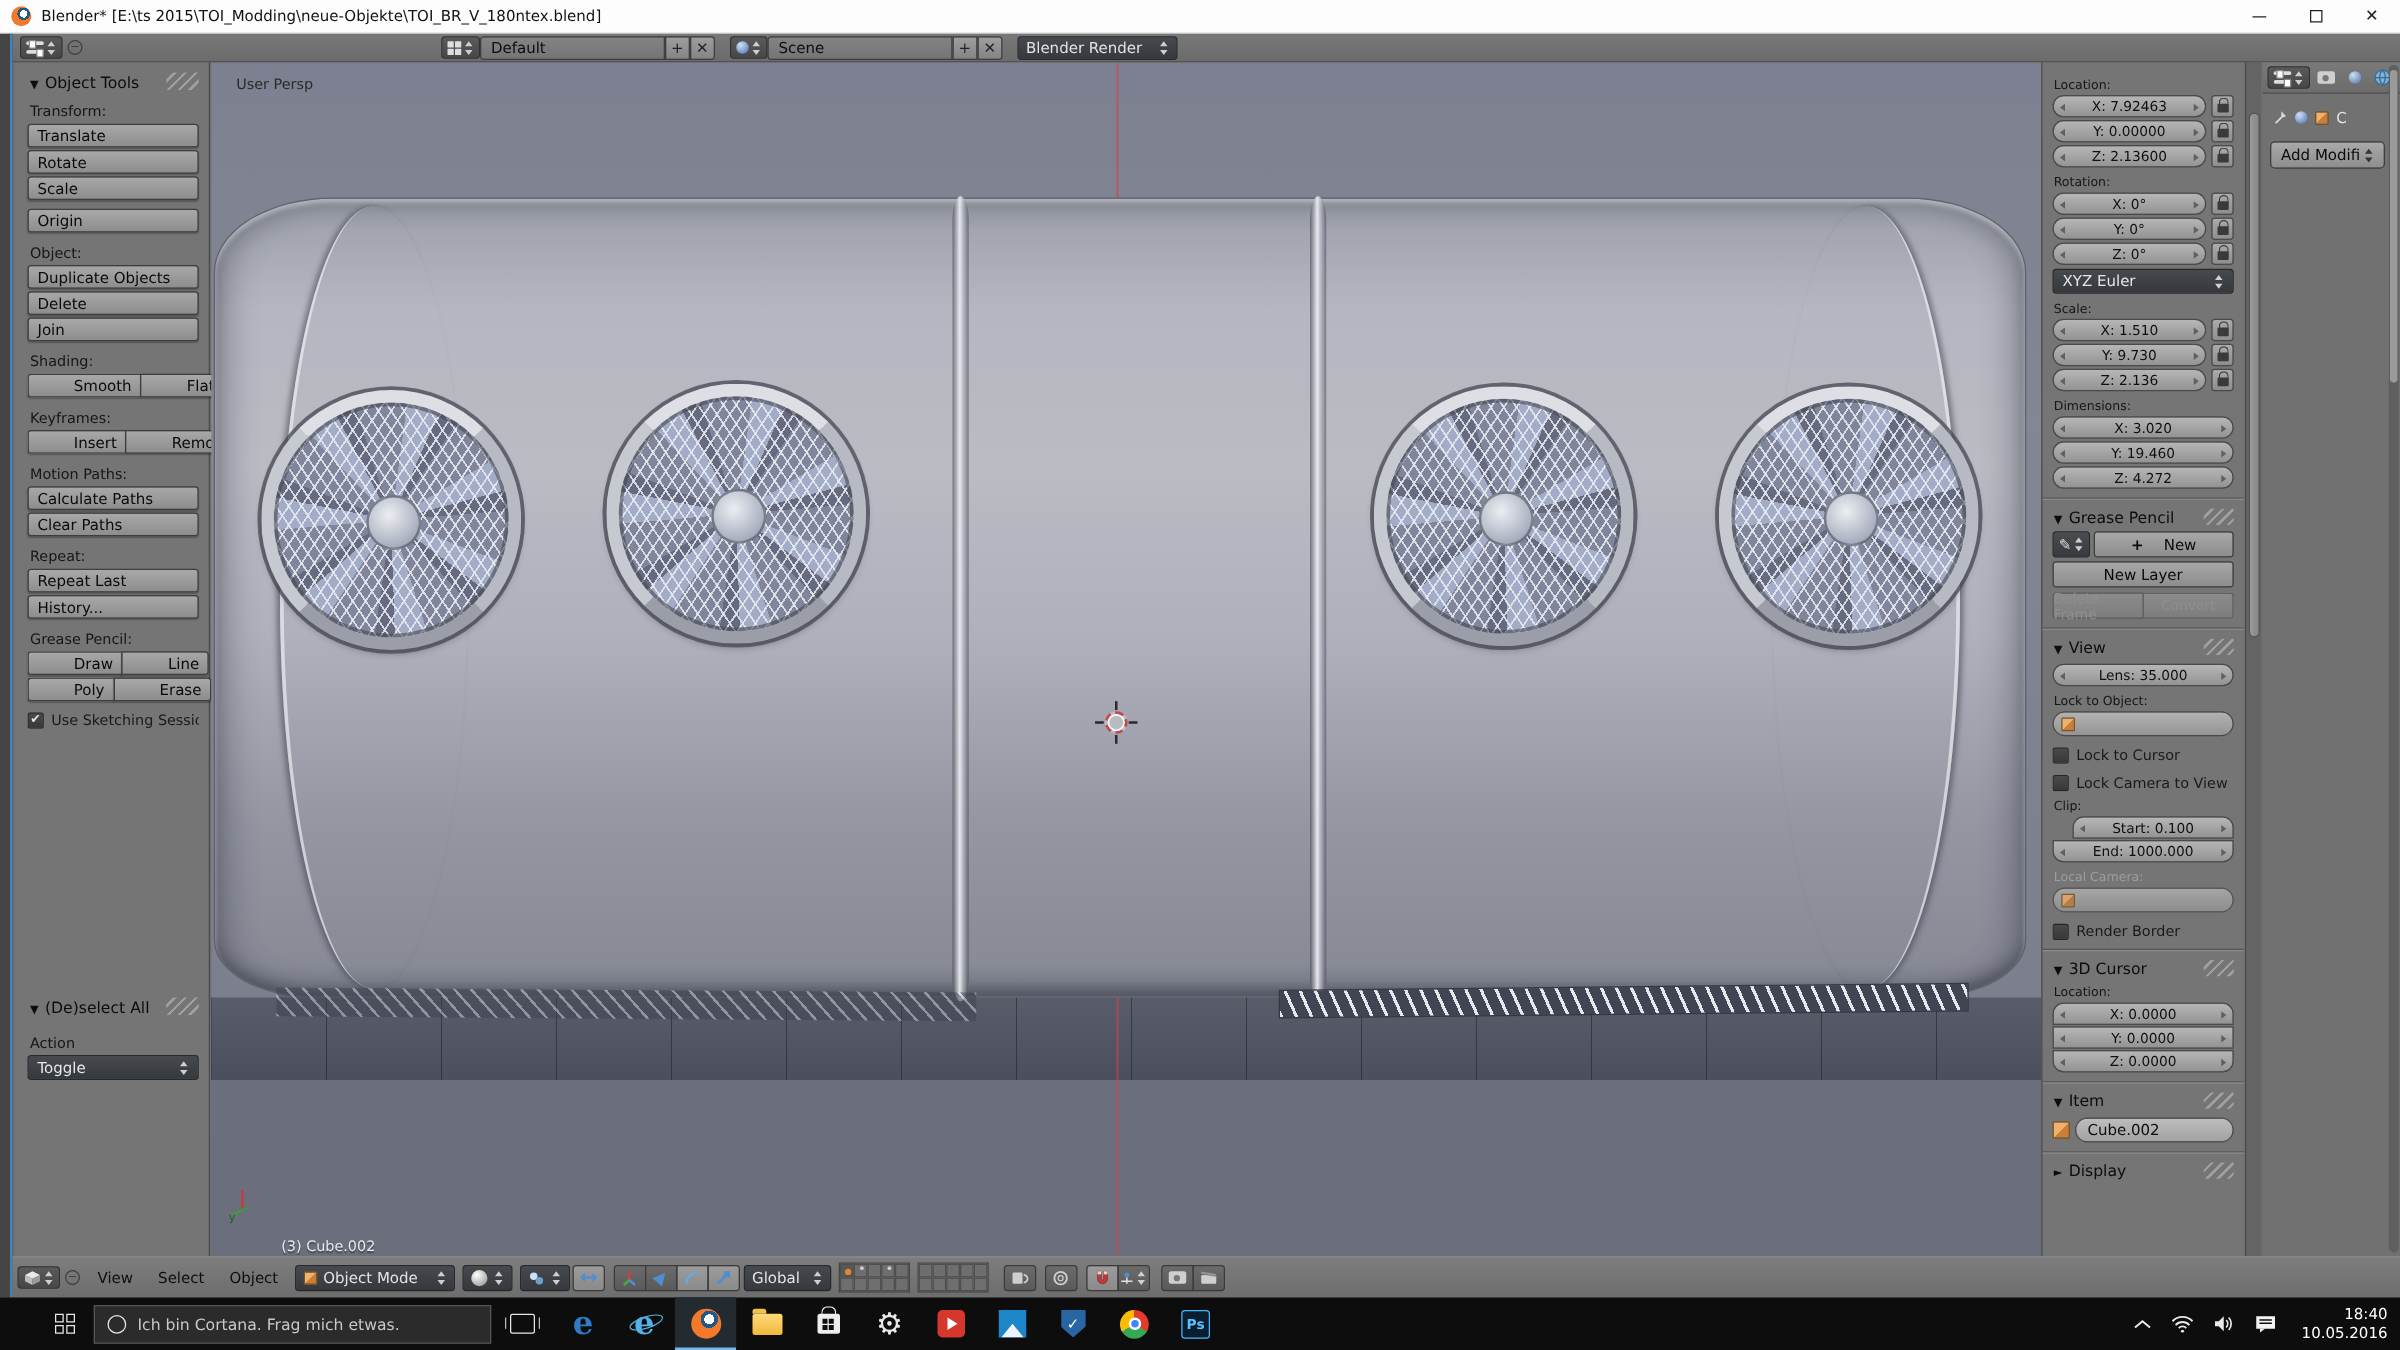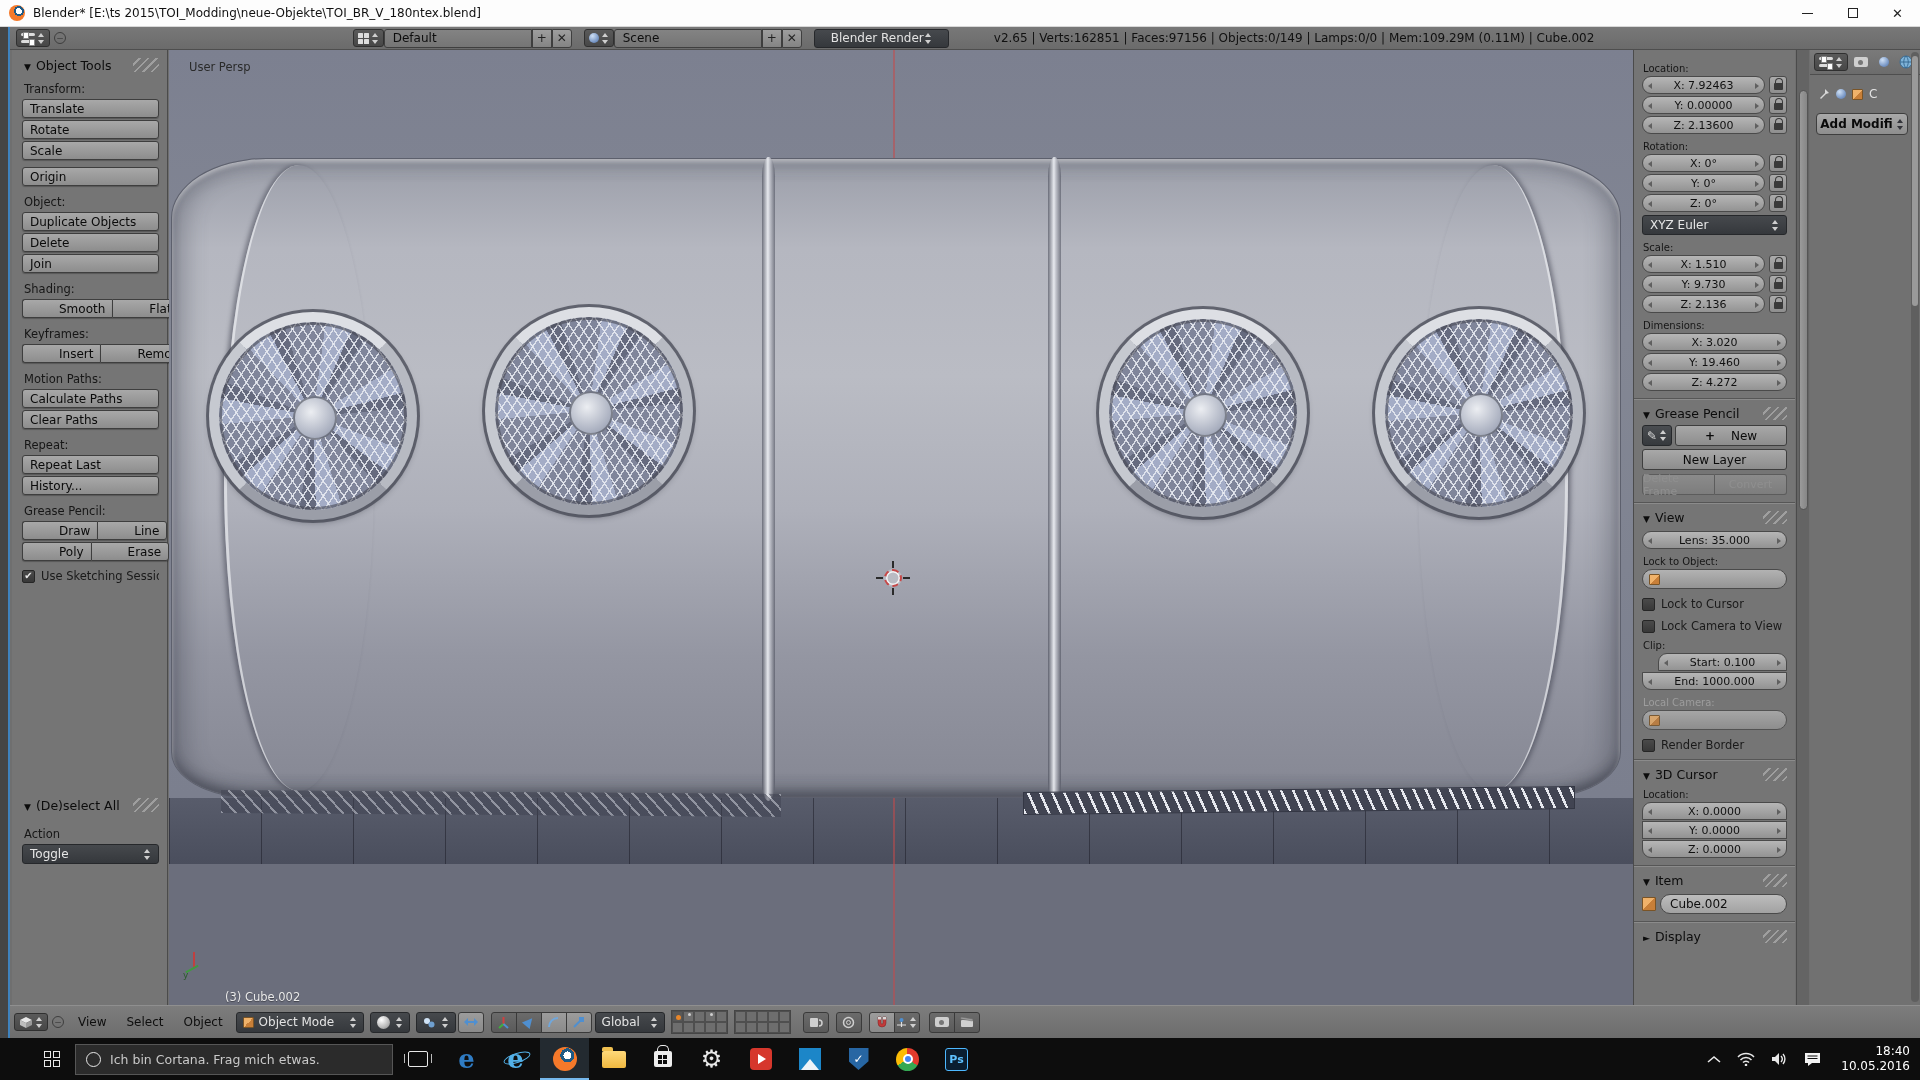--- a/index.html
+++ b/index.html
@@ -20,21 +20,21 @@
   
   .infoheader { position:absolute; left:10px; top:27px; width:1910px; height:23px;
      background:linear-gradient(#787878,#6b6b6b); border-bottom:1px solid #4e4e4e; display:flex; align-items:center; color:#101010; }
   .menu-item { padding:0 11px; color:#0e0e0e;margin-top:37px; }
   .hgap { width:6px; }
   .editor-btn { display:flex; align-items:center; gap:2px; background:linear-gradient(#5a5a5a,#474747); border:1px solid #303030; border-radius:3px; height:18px; padding:0 4px; margin-left:6px; }
   .collapse-circle { width:12px; height:12px; border:1px solid #3e3e3e; border-radius:50%; margin:0 4px; display:flex; align-items:center; justify-content:center; color:#3e3e3e; font-size:9px; line-height:10px; }
   .pillfield { display:flex; align-items:center; height:19px; background:linear-gradient(#838383,#757575); border:1px solid #3f3f3f; border-radius:3px 0 0 3px; padding:0 8px; min-width:148px; color:#0d0d0d; }
   .sqbtn { width:20px; height:19px; background:linear-gradient(#9e9e9e,#848484); border:1px solid #3f3f3f; display:flex; align-items:center; justify-content:center; color:#222; font-size:12px; }
   .sqbtn.last { border-radius:0 3px 3px 0; }
-  .darksel { display:flex; align-items:center; height:19px; background:linear-gradient(#46494d,#35383c); border:1px solid #26282b; border-radius:3px; padding:0 16px; color:#e3e3e3; }
+  .darksel { display:flex; align-items:center; height:19px; background:linear-gradient(#46494d,#35383c); border:1px solid #26282b; border-radius:3px; padding:0 6px; color:#e3e3e3; }
   .stats { margin-left:14px; color:#101010; font-size:12px; }
 
   
   .ud { width:8px; height:11px; position:relative; display:inline-block; }
   .ud::before, .ud::after { content:""; position:absolute; left:1px; border-left:3.5px solid transparent; border-right:3.5px solid transparent; }
   .ud::before { top:0; border-bottom:4px solid #cfcfcf; }
   .ud::after { bottom:0; border-top:4px solid #cfcfcf; }
   .ud.dark::before { border-bottom-color:#33343a; }
   .ud.dark::after { border-top-color:#33343a; }
 
@@ -133,21 +133,21 @@
   .itemfield { flex:1; height:20px; background:linear-gradient(#bdbdbd,#a2a2a2); border:1px solid #4a4a4a; border-radius:10px; display:flex; align-items:center; padding:0 9px; color:#0e0e0e; }
   .nscroll { position:absolute; left:1796px; top:50px; width:13px; height:955px; background:#646464; border-left:1px solid #4b4b4b; }
   .nscroll .thumb { position:absolute; left:2px; top:40px; width:9px; height:420px; background:linear-gradient(90deg,#9a9a9a,#868686); border-radius:5px; border:1px solid #555; }
 
   
   .props { position:absolute; left:1810px; top:50px; width:110px; height:955px; background:#717171; }
   .props-hdr { height:25px; background:linear-gradient(#7a7a7a,#6c6c6c); border-bottom:1px solid #4e4e4e; display:flex; align-items:center; gap:3px; padding:0 4px; }
   .ptab { width:20px; height:18px; border-radius:3px; display:flex; align-items:center; justify-content:center; }
   .props-body { padding:8px 6px; }
   .crumbrow { display:flex; align-items:center; gap:6px; color:#e4e4e4; margin:4px 0 12px 2px; }
-  .addmod { width:92px; height:22px; background:linear-gradient(#a9a9a9,#8e8e8e); border:1px solid #3e3e3e; border-radius:4px; display:flex; align-items:center; justify-content:center; gap:3px; color:#0a0a0a;font-weight:bold; }
+  .addmod { width:92px; height:22px; background:linear-gradient(#a9a9a9,#8e8e8e); border:1px solid #3e3e3e; border-radius:4px; display:flex; align-items:center; justify-content:center; gap:3px; color:#0a0a0a; }
   .props-scroll { position:absolute; right:1px; top:2px; width:8px; height:950px; background:#5f5f5f; border-radius:4px; }
   .props-scroll .thumb { position:absolute; left:1px; top:4px; width:6px; height:250px; background:#9a9a9a; border-radius:3px; }
 
   
   .vpheader { position:absolute; left:10px; top:1005px; width:1910px; height:33px; background:linear-gradient(#7d7d7d,#6d6d6d); border-top:1px solid #8f8f8f; display:flex; align-items:center; color:#0e0e0e; }
   .vh-menu { padding:0 10px; }
   .vh-drop { display:flex; align-items:center; gap:5px; height:21px; background:linear-gradient(#46494d,#35383c); border:1px solid #26282b; border-radius:3px; padding:0 6px; color:#e3e3e3; margin:0 3px; }
   .vh-iconbtn { width:26px; height:21px; background:linear-gradient(#6b6b6b,#5a5a5a); border:1px solid #3a3a3a; display:flex; align-items:center; justify-content:center; margin-left:-1px; }
   .vh-iconbtn.pressed { background:linear-gradient(#9c9c9c,#8a8a8a); }
   .vh-iconbtn.first { border-radius:3px 0 0 3px; }
@@ -261,21 +261,20 @@
     <div class="sqbtn">+</div>
     <div class="sqbtn last">✕</div>
     <div class="hgap"></div>
       <div class="hgap"></div>
     <div class="darksel" style="min-width:128px;">
       <span>Blender Render</span>
       <span class="ud" style="margin-left:auto;"></span>
     </div>
     <div class="hgap"></div>
     <div class="blogo" style="width:15px;height:15px;margin-left:10px;"></div>
-    <div class="stats">v2.65 | Verts:162851 | Faces:97156 | Objects:0/149 | Lamps:0/0 | Mem:109.29M (0.11M) | Cube.002</div>
   </div>
 
   <div class="left-edge"></div>
 
   <div class="toolshelf">
     <div class="ts-inner">
       <div class="panel-hdr"><span class="tri">▼</span><span>Object Tools</span></div>
 
       <div class="sect-label">Transform:</div>
       <div class="btn">Translate</div>

